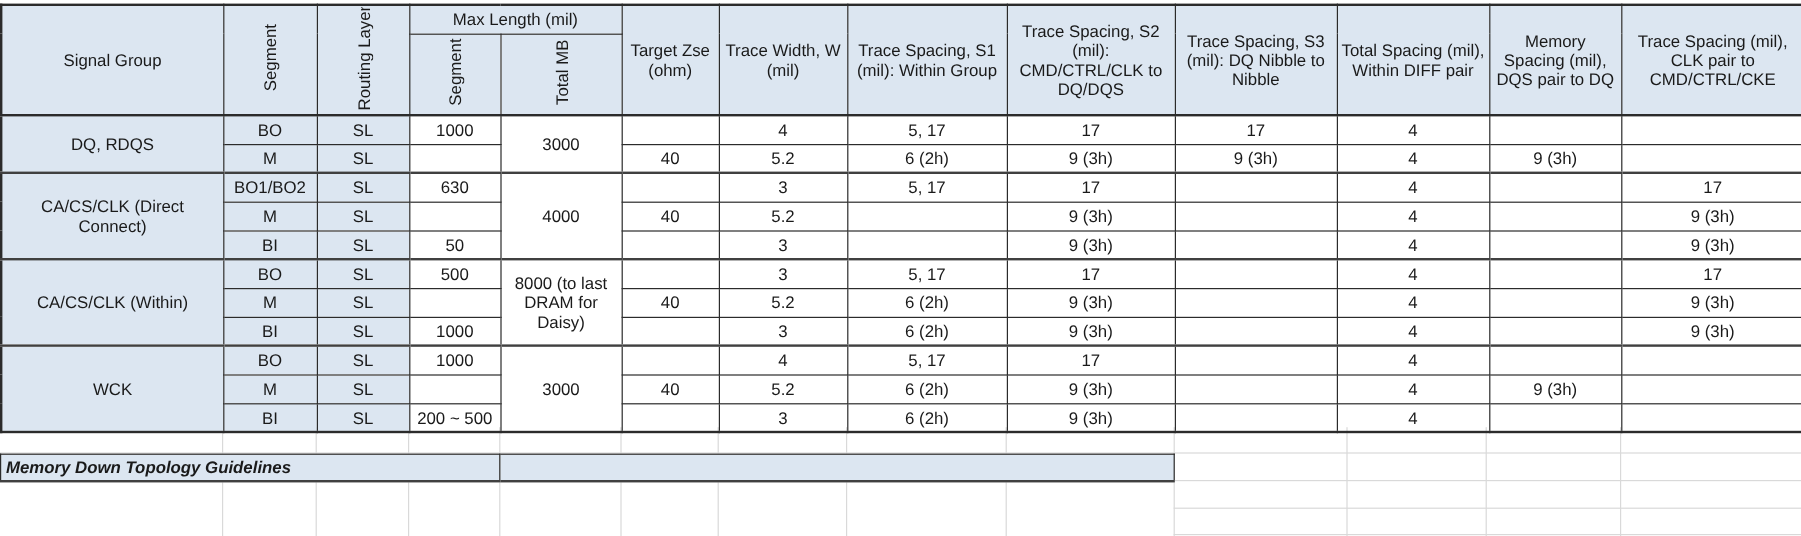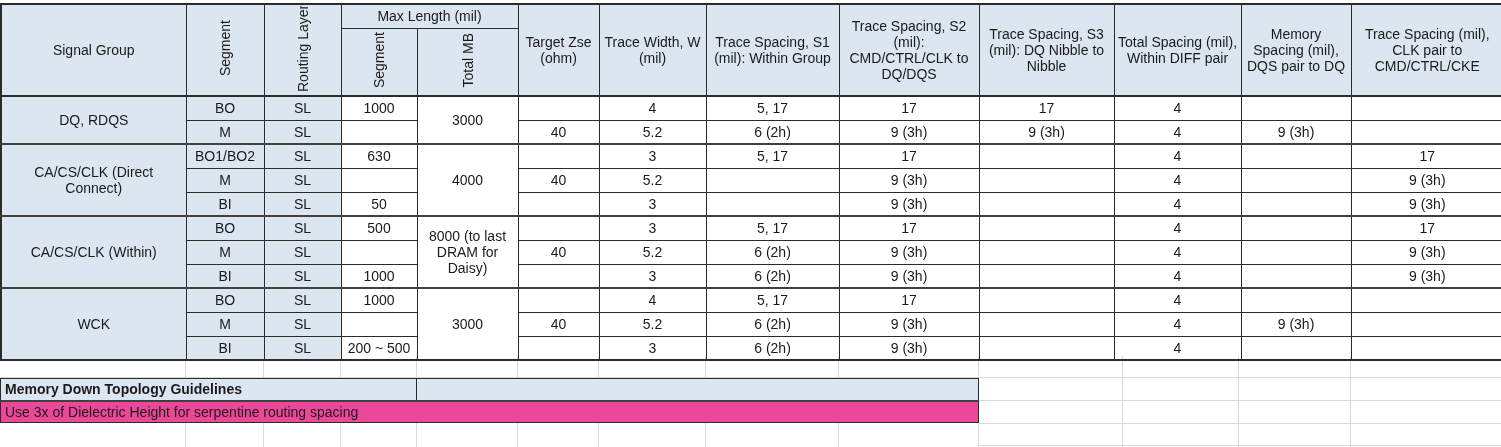--- a/index.html
+++ b/index.html
@@ -37,21 +37,21 @@
   .vert{
     writing-mode:vertical-rl;
     transform:rotate(180deg);
     white-space:nowrap;
     display:inline-block;
     max-height:86px;
     overflow:hidden;
   }
 
   
-  #guide-table{position:absolute;top:378px;left:0;width:978px;border:1px solid var(--line);background:#ec4899;}
+  #guide-table{position:absolute;top:378px;left:0;width:978px;border:1px solid var(--line);background:#e5e5e5;font-style:italic;}
   #guide-table td{
     border:1px solid var(--line);
     font-size:14px;line-height:16px;
     text-align:left;vertical-align:middle;
     padding:0 4px;overflow:hidden;height:22px;
   }
   #guide-table tr.g-title td{background:var(--blue);font-weight:700;border-bottom:2px solid var(--medium);}
 </style>
 </head>
 <body>
@@ -273,19 +273,16 @@
   <table id="guide-table">
     <colgroup>
       <col style="width:416px">
         <col style="width:562px">
     </colgroup>
     <tbody>
       <tr class="g-title">
         <td>Memory Down Topology Guidelines</td>
         <td></td>
       </tr>
-      <tr>
-        <td colspan="2">Use 3x of Dielectric Height for serpentine routing spacing</td>
-      </tr>
     </tbody>
   </table>
 
 </div>
 
 </body></html>

